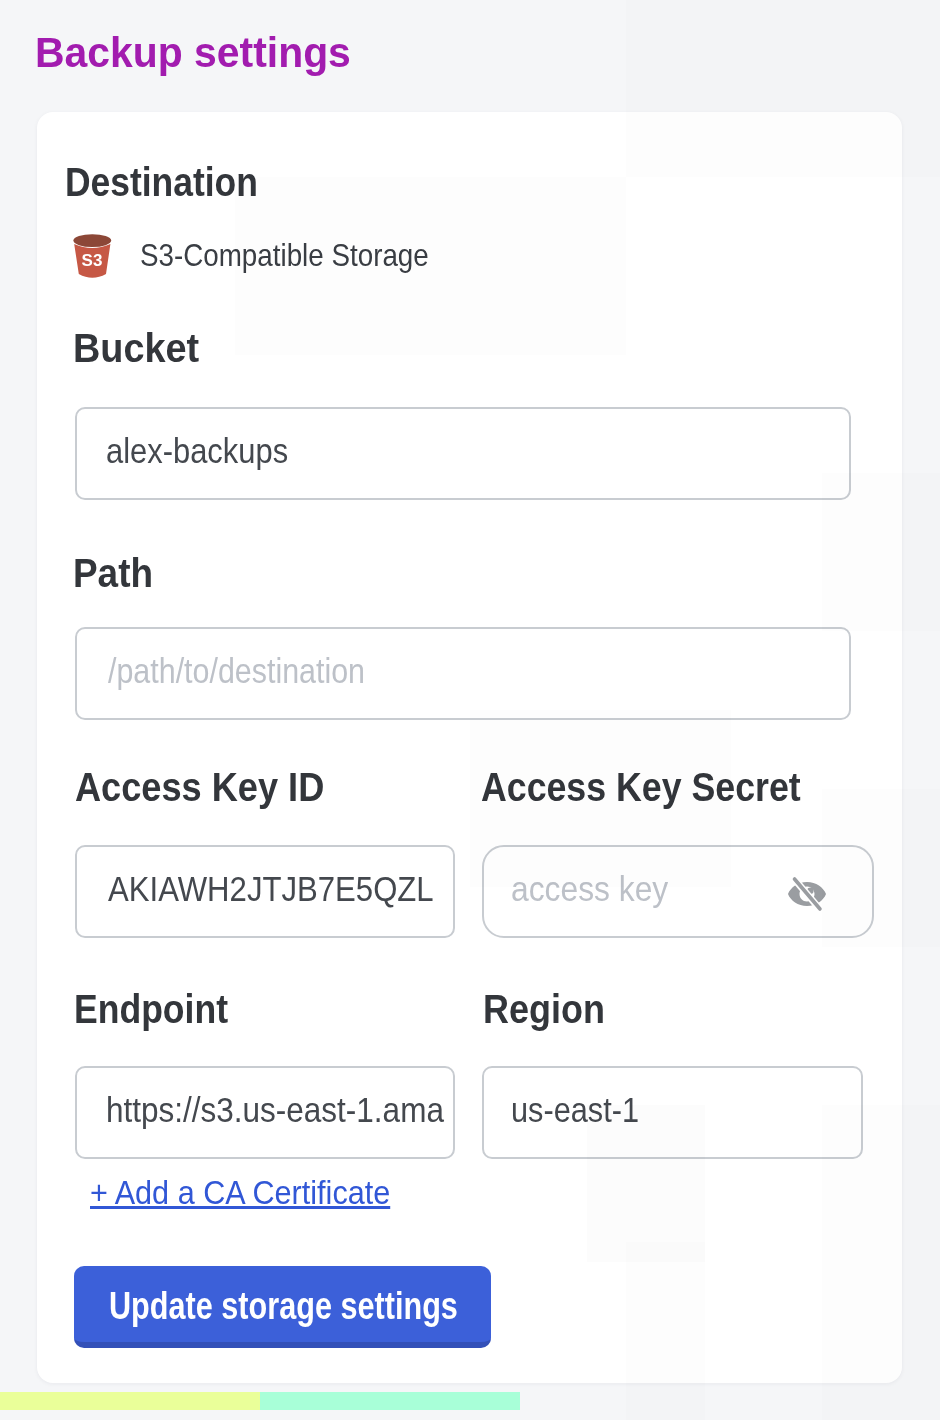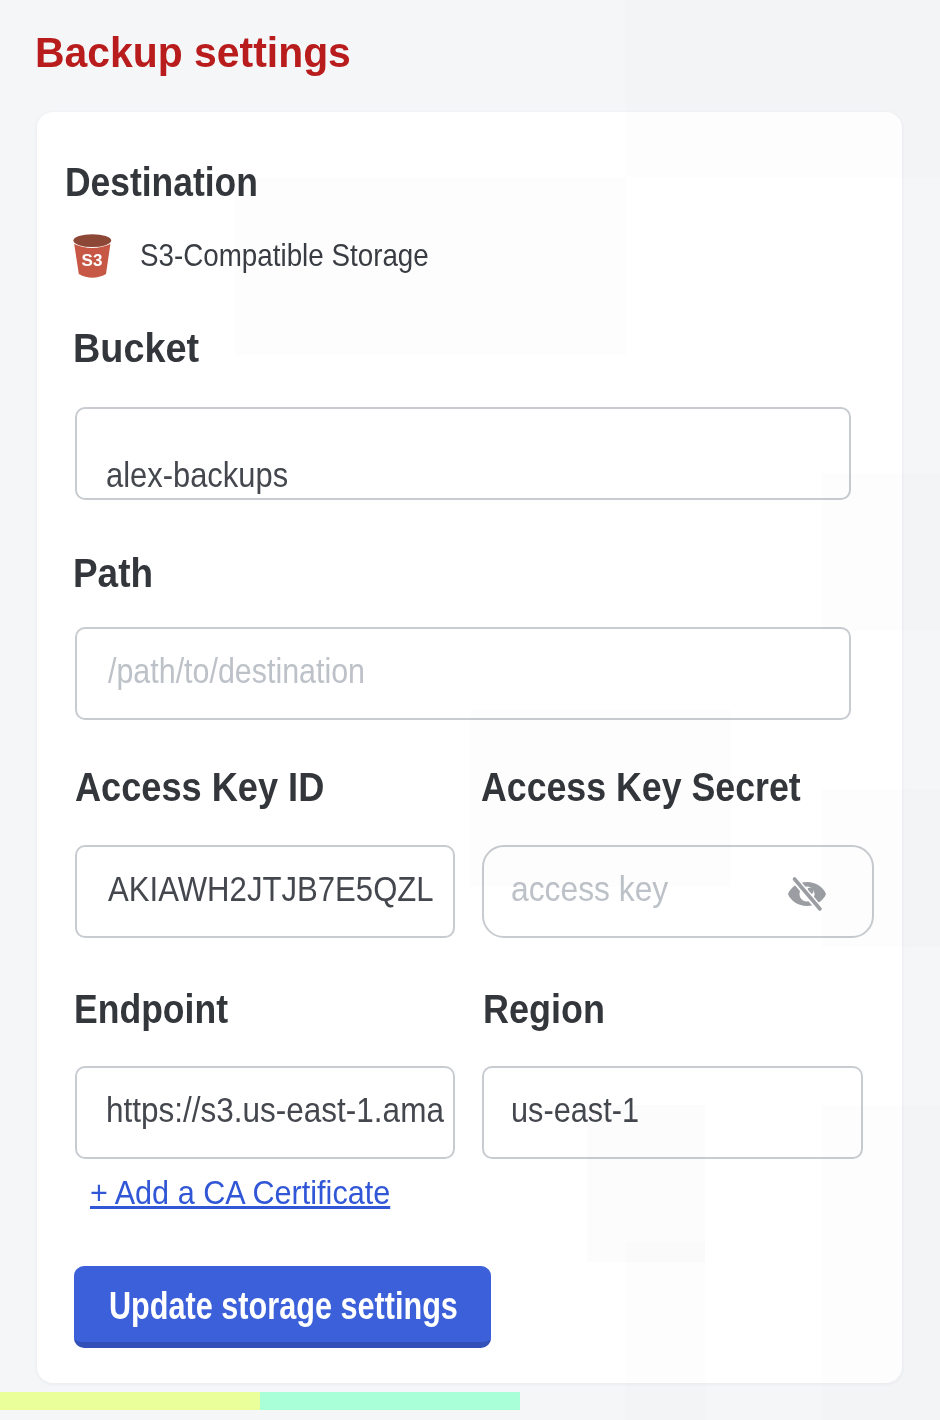--- a/index.html
+++ b/index.html
@@ -4,21 +4,21 @@
 <style>
   * { margin:0; padding:0; box-sizing:border-box; }
   html,body { width:940px; height:1420px; }
   body {
     font-family:"Liberation Sans", sans-serif;
     background:#f5f6f8;
     position:relative;
   }
   .txt { position:absolute; white-space:nowrap; line-height:1; }
   .txt > span { display:inline-block; transform-origin:0 0; }
-  .h1 { font-size:43px; font-weight:bold; color:#b91c1c; }
+  .h1 { font-size:43px; font-weight:bold; color:#a21caf; }
   .label { font-size:41px; font-weight:bold; color:#33363b; }
   .card {
     position:absolute; left:37px; top:112px; width:865px; height:1271px;
     background:#ffffff; border-radius:16px;
     box-shadow:0 1px 4px rgba(30,40,60,0.06);
   }
   .input {
     position:absolute; height:93px;
     border:2px solid #c8ccd1; border-radius:10px;
     background:#fff; overflow:hidden;
@@ -45,21 +45,21 @@
 
   <svg class="ico" style="left:71px; top:233px;" width="43" height="47" viewBox="0 0 43 47">
     <path d="M3.2 11 Q21 19 39.4 11 L35 41 Q21.3 48.5 7.8 41 Z" fill="#c65845"></path>
     <ellipse cx="21.3" cy="7.6" rx="18.9" ry="6.4" fill="#8c4737"></ellipse>
     <text x="21" y="33" text-anchor="middle" font-family="Liberation Sans, sans-serif" font-size="17" font-weight="bold" fill="#ffffff">S3</text>
   </svg>
   <div class="txt" style="left:140px; top:239px; font-size:32px; color:#3a3e44;"><span style="transform:scaleX(0.868);">S3-Compatible Storage</span></div>
 
   <div class="txt label" style="left:73px; top:328px;"><span style="transform:scaleX(0.923);">Bucket</span></div>
   <div class="input" style="left:75px; top:407px; width:776px;">
-    <div class="txt" style="left:29px;margin-top:24px;"><span style="transform:scaleX(0.883);">alex-backups</span></div>
+    <div class="txt" style="left:29px;"><span style="transform:scaleX(0.883);">alex-backups</span></div>
   </div>
 
   <div class="txt label" style="left:73px; top:553px;"><span style="transform:scaleX(0.90);">Path</span></div>
   <div class="input ph" style="left:75px; top:627px; width:776px;">
     <div class="txt"><span style="transform:scaleX(0.869);">/path/to/destination</span></div>
   </div>
 
   <div class="txt label" style="left:75px; top:767px;"><span style="transform:scaleX(0.882);">Access Key ID</span></div>
   <div class="txt label" style="left:481px; top:767px;"><span style="transform:scaleX(0.871);">Access Key Secret</span></div>
   <div class="input" style="left:75px; top:845px; width:380px;">

